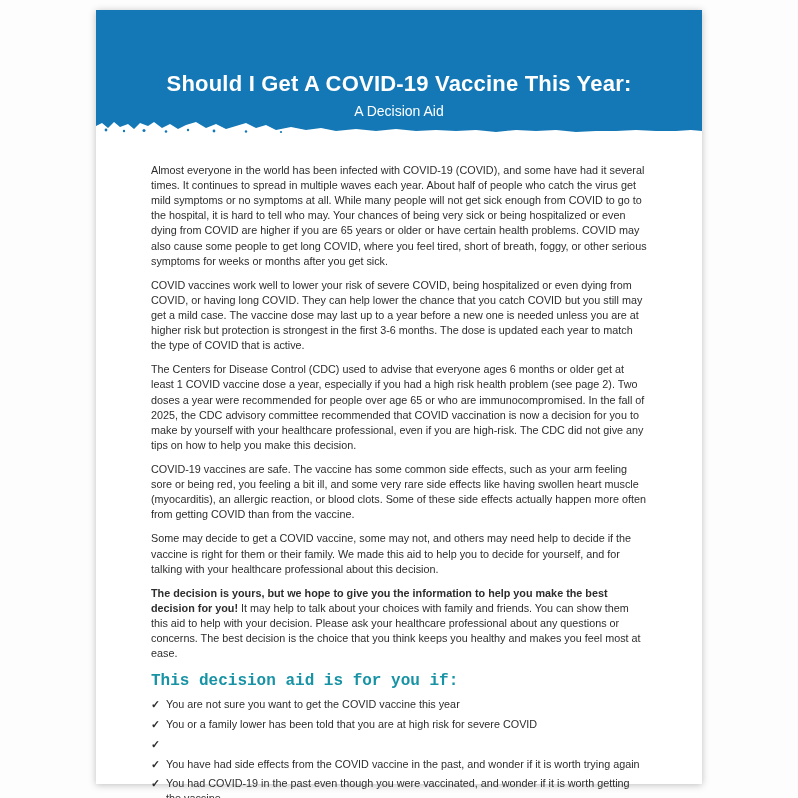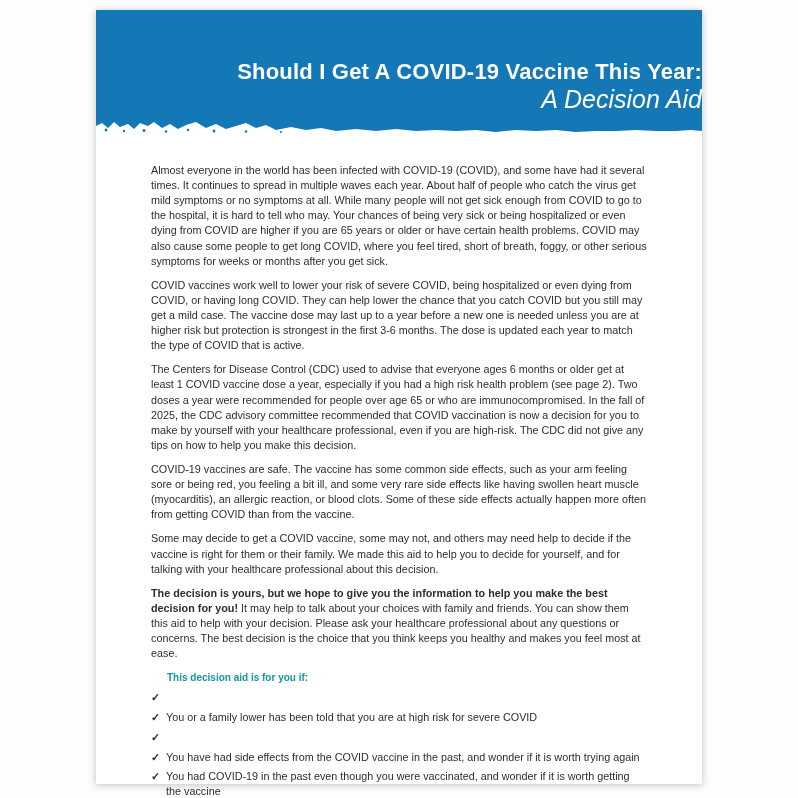--- a/index.html
+++ b/index.html
@@ -4,31 +4,31 @@
 <style>
   html,body{margin:0;padding:0;background:#ffffff;font-family:"Liberation Sans",sans-serif;}
   .stage{position:relative;width:798px;height:798px;background:#fdfdfd;overflow:hidden;}
   .page{
     position:absolute;left:96px;top:10px;width:606px;height:774px;background:#ffffff;
     box-shadow:0 1px 7px rgba(0,0,0,0.25);
   }
   
   .header{
     position:relative;width:100%;height:124px;background:#1478b6;color:#ffffff;
-    text-align:right;box-sizing:border-box;padding-top:48px;
+    text-align:center;box-sizing:border-box;padding-top:60px;
   }
   .header .title{font-size:22px;font-weight:bold;line-height:28px;letter-spacing:.2px;}
-  .header .subtitle{font-size:25px;font-weight:normal;line-height:26px;font-style:italic;}
+  .header .subtitle{font-size:14px;font-weight:normal;line-height:26px;}
   .torn{position:absolute;left:0;bottom:-1px;width:100%;height:16px;display:block;}
   
   .content{padding:29px 55px 0 55px;color:#2d2d2d;}
   .content p{margin:0 0 9px 0;font-size:10.8px;line-height:1.4;}
   .content p.decision{margin-top:3px;}
   .section-heading{
-    color:#1793a5;font-weight:bold;font-size:10px;margin:11px 0 7px 16px;
+    color:#1793a5;font-weight:bold;font-size:16px;margin:11px 0 7px 0;font-family:Liberation Mono, monospace;
   }
   .checklist{list-style:none;margin:0;padding:0;}
   .checklist li{display:flex;gap:6px;font-size:10.8px;line-height:1.32;margin-bottom:5.5px;color:#2d2d2d;}
   .check{flex:0 0 auto;font-weight:bold;color:#2d2d2d;}
 </style>
 </head>
 <body>
 
 <div class="stage">
   <div class="page">
@@ -54,20 +54,21 @@
       <p>COVID vaccines work well to lower your risk of severe COVID, being hospitalized or even dying from COVID, or having long COVID. They can help lower the chance that you catch COVID but you still may get a mild case. The vaccine dose may last up to a year before a new one is needed unless you are at higher risk but protection is strongest in the first 3-6 months. The dose is updated each year to match the type of COVID that is active.</p>
       <p>The Centers for Disease Control (CDC) used to advise that everyone ages 6 months or older get at least 1 COVID vaccine dose a year, especially if you had a high risk health problem (see page 2). Two doses a year were recommended for people over age 65 or who are immunocompromised. In the fall of 2025, the CDC advisory committee recommended that COVID vaccination is now a decision for you to make by yourself with your healthcare professional, even if you are high-risk. The CDC did not give any tips on how to help you make this decision.</p>
       <p>COVID-19 vaccines are safe. The vaccine has some common side effects, such as your arm feeling sore or being red, you feeling a bit ill, and some very rare side effects like having swollen heart muscle (myocarditis), an allergic reaction, or blood clots. Some of these side effects actually happen more often from getting COVID than from the vaccine.</p>
       <p>Some may decide to get a COVID vaccine, some may not, and others may need help to decide if the vaccine is right for them or their family. We made this aid to help you to decide for yourself, and for talking with your healthcare professional about this decision.</p>
       <p class="decision"><strong>The decision is yours, but we hope to give you the information to help you make the best decision for you!</strong><span> It may help to talk about your choices with family and friends. You can show them this aid to help with your decision. Please ask your healthcare professional about any questions or concerns. The best decision is the choice that you think keeps you healthy and makes you feel most at ease.</span></p>
 
       <div class="section-heading">This decision aid is for you if:</div>
       <ul class="checklist">
         <li>
             <span class="check">✓</span>
+            <span>You are not sure you want to get the COVID vaccine this year</span>
           </li>
         <li>
             <span class="check">✓</span>
             <span>You or a family lower has been told that you are at high risk for severe COVID</span>
           </li>
         <li>
             <span class="check">✓</span>
           </li>
         <li>
             <span class="check">✓</span>

